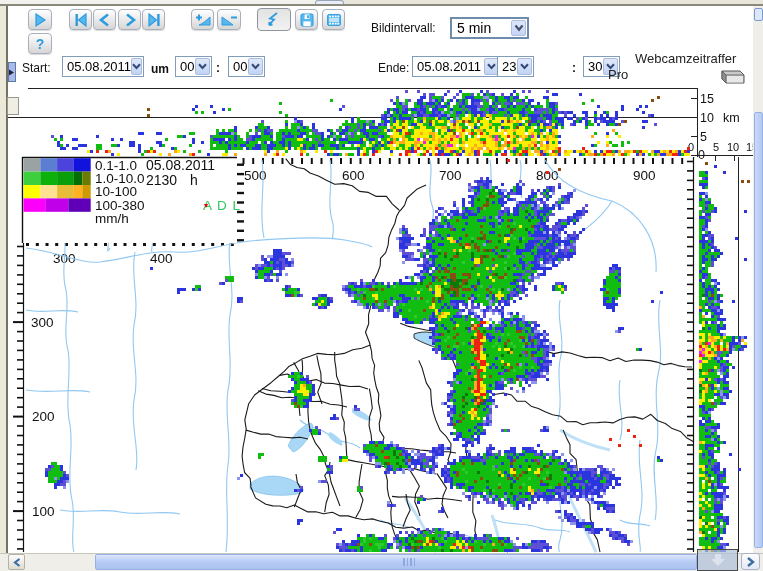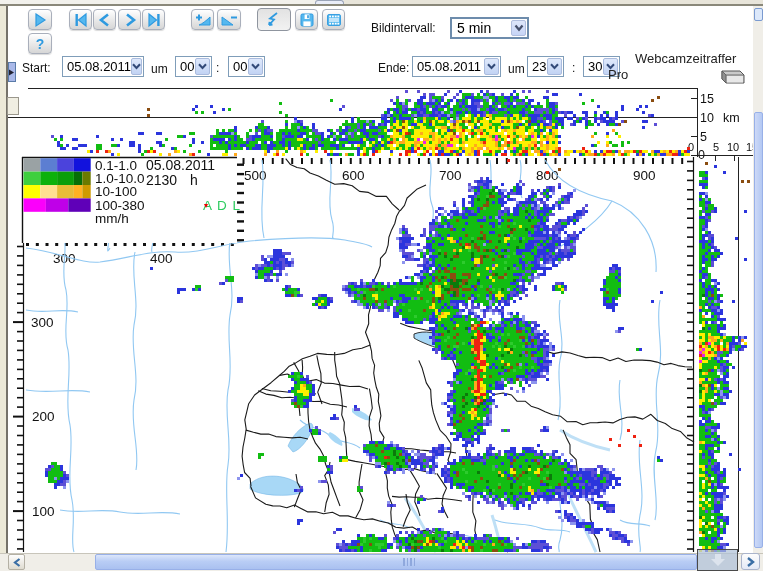--- a/index.html
+++ b/index.html
@@ -1,18 +1,18 @@
 <!DOCTYPE html>
 <html><head><meta charset="utf-8"><style>
 *{margin:0;padding:0;box-sizing:border-box}
 body{width:763px;height:571px;background:#fff;font-family:"Liberation Sans",sans-serif;position:relative;overflow:hidden}
 .btn{position:absolute;border:1px solid #a9afbb;border-radius:4px;background:linear-gradient(#ffffff,#e8e8e8 55%,#d6d6d6);display:flex;align-items:center;justify-content:center;box-shadow:0 1px 1px rgba(0,0,0,0.15)}
 .selbtn{position:absolute;border:1px solid #8f959f;border-radius:4px;background:linear-gradient(#e2e2e2,#f2f2f2);display:flex;align-items:center;justify-content:center}
 .lab{position:absolute;font-size:12px;color:#111}
-.labb{font-weight:normal}
+.labb{font-weight:bold}
 .wz{position:absolute;font-size:13px;color:#222}
 .combo{position:absolute;height:21px;background:#fff;border:1px solid #7f9db9;display:flex;align-items:center}
 .ct{font-size:13px;color:#000;padding-left:4px;flex:1;white-space:nowrap}
 .carr{width:15px;height:17px;margin-right:1px;border-radius:2px;background:linear-gradient(#dfe9fb,#c2d3f4);border:1px solid #aabbdd;display:flex;align-items:center;justify-content:center}
 .sel{position:absolute;background:#fff;border:2px solid #6d8cac;display:flex;align-items:center}
 .selt{font-size:14px;color:#000;padding-left:5px;flex:1}
 .selarr{width:15px;height:16px;margin-right:1px;border-radius:2px;background:linear-gradient(#dde6fa,#c6d4f6);border:1px solid #b0bede;display:flex;align-items:center;justify-content:center}
 .t12{font-size:11px;fill:#111;font-family:"Liberation Sans",sans-serif}
 .t13{font-size:12.5px;fill:#111;font-family:"Liberation Sans",sans-serif}
 .t14{font-size:13.5px;fill:#111;font-family:"Liberation Sans",sans-serif}
@@ -461,21 +461,21 @@
 <div class="lab" style="left:378px;top:61px">Ende:</div>
 <div class="combo" style="left:412px;top:56px;width:89px">
     <span class="ct">05.08.2011</span>
     <span class="carr">
       <svg width="9" height="7" viewBox="0 0 9 7">
         <path d="M1 1.2 L4.5 5 L8 1.2" fill="none" stroke="#334a78" stroke-width="2"></path>
       </svg>
     </span>
   </div>
 <div class="lab labb" style="left:508px;top:62px">um</div>
-<div class="combo" style="left:527px;top:56px;width:37px">
+<div class="combo" style="left:497px;top:56px;width:37px">
     <span class="ct">23</span>
     <span class="carr">
       <svg width="9" height="7" viewBox="0 0 9 7">
         <path d="M1 1.2 L4.5 5 L8 1.2" fill="none" stroke="#334a78" stroke-width="2"></path>
       </svg>
     </span>
   </div>
 <div class="lab labb" style="left:572px;top:61px">:</div>
 <div class="combo" style="left:583px;top:56px;width:37px">
     <span class="ct">30</span>

